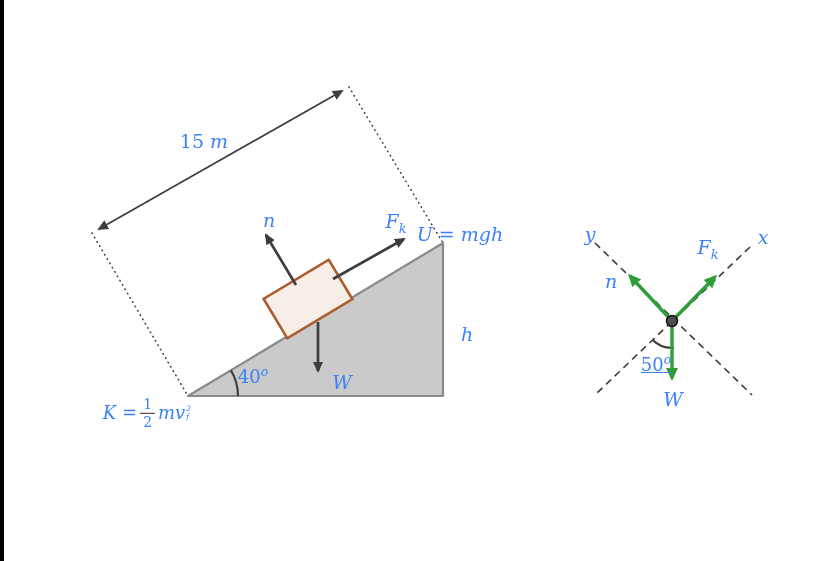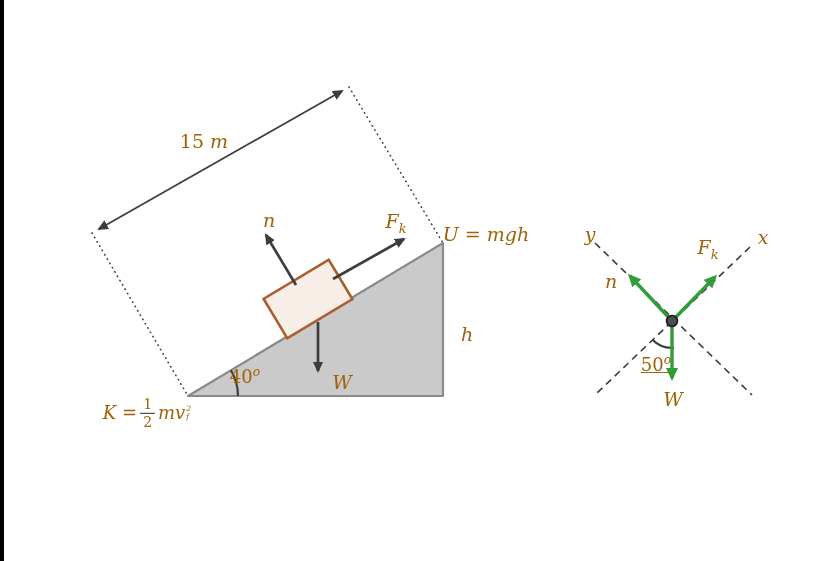--- a/index.html
+++ b/index.html
@@ -5,21 +5,21 @@
   html,body{margin:0;padding:0;background:#fff;}
   .canvas{
     position:relative;width:840px;height:561px;background:#ffffff;overflow:hidden;
     font-family:"DejaVu Serif","Liberation Serif",serif;color:#2e2e2e;
   }
   .edge-strip{position:absolute;left:0;top:0;width:4px;height:561px;background:#000;}
   svg.layer{position:absolute;left:0;top:0;width:840px;height:561px;}
   .lbl{
     position:absolute;transform:translate(-50%,-50%);
     font-style:italic;font-size:19px;line-height:1;white-space:nowrap;
-    color:#a16207;
+    color:#3b82f6;
   }
   .lbl .up{font-style:normal;}
   .lbl sub{font-size:0.68em;font-style:italic;}
   .lbl sup{font-size:0.68em;font-style:italic;}
   .frac{display:inline-flex;flex-direction:column;text-align:center;vertical-align:middle;
         font-size:14px;line-height:1.05;margin:0 3px;font-style:normal;}
   .frac .num{border-bottom:1.3px solid #2e2e2e;padding:0 3px 1px;}
   .frac .den{padding-top:1px;}
   .supsub{display:inline-flex;flex-direction:column;font-size:0.62em;line-height:1.05;
           vertical-align:-0.45em;margin-left:1px;}
@@ -73,25 +73,25 @@
   <div class="lbl" style="left:204px;top:141px;">
     <span class="up">15</span>&nbsp;<span>m</span>
   </div>
 
   <div class="lbl" style="left:269px;top:220px;">n</div>
 
   <div class="lbl" style="left:396px;top:224px;">
     <span>F</span><sub>k</sub>
   </div>
 
-  <div class="lbl" style="left:486px;top:234px;">U = mgh</div>
+  <div class="lbl" style="left:460px;top:234px;">U = mgh</div>
 
   <div class="lbl" style="left:467px;top:334px;">h</div>
 
-  <div class="lbl" style="left:245px;top:376px;font-size:18px;">
+  <div class="lbl" style="left:253px;top:376px;font-size:18px;">
     <span class="up">40</span><sup>o</sup>
   </div>
 
   <div class="lbl" style="left:342px;top:382px;">W</div>
 
   <div class="lbl eq" style="left:147px;top:413px;font-size:18px;">
     <span>K =</span>
     <span class="frac">
         <span class="num">1</span>
         <span class="den">2</span>

